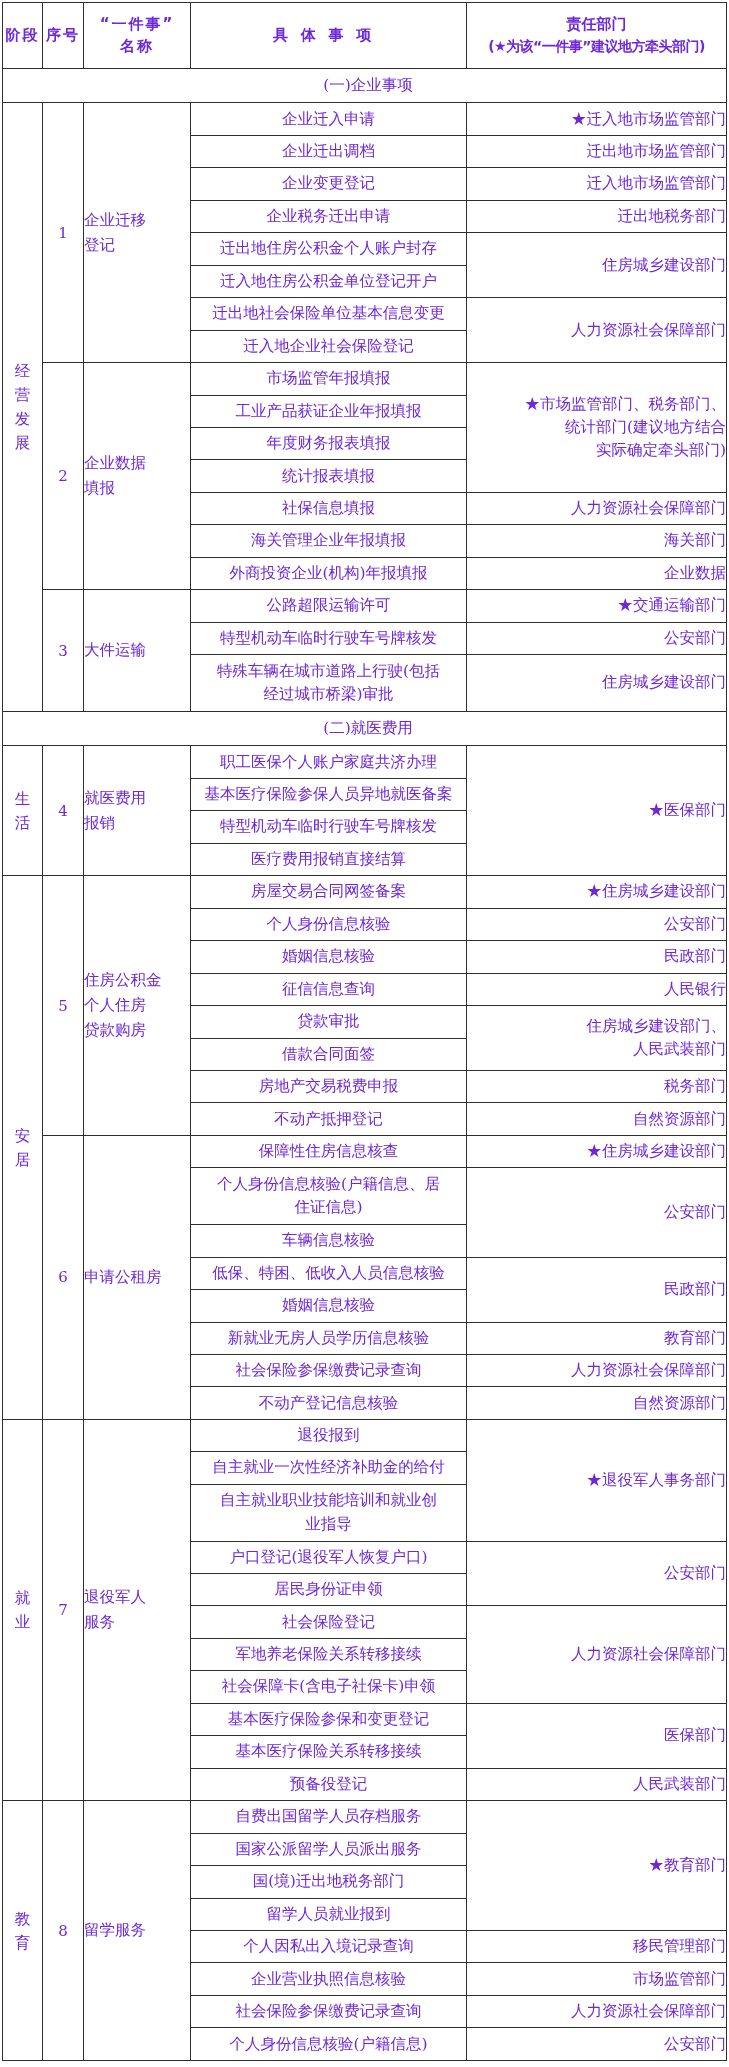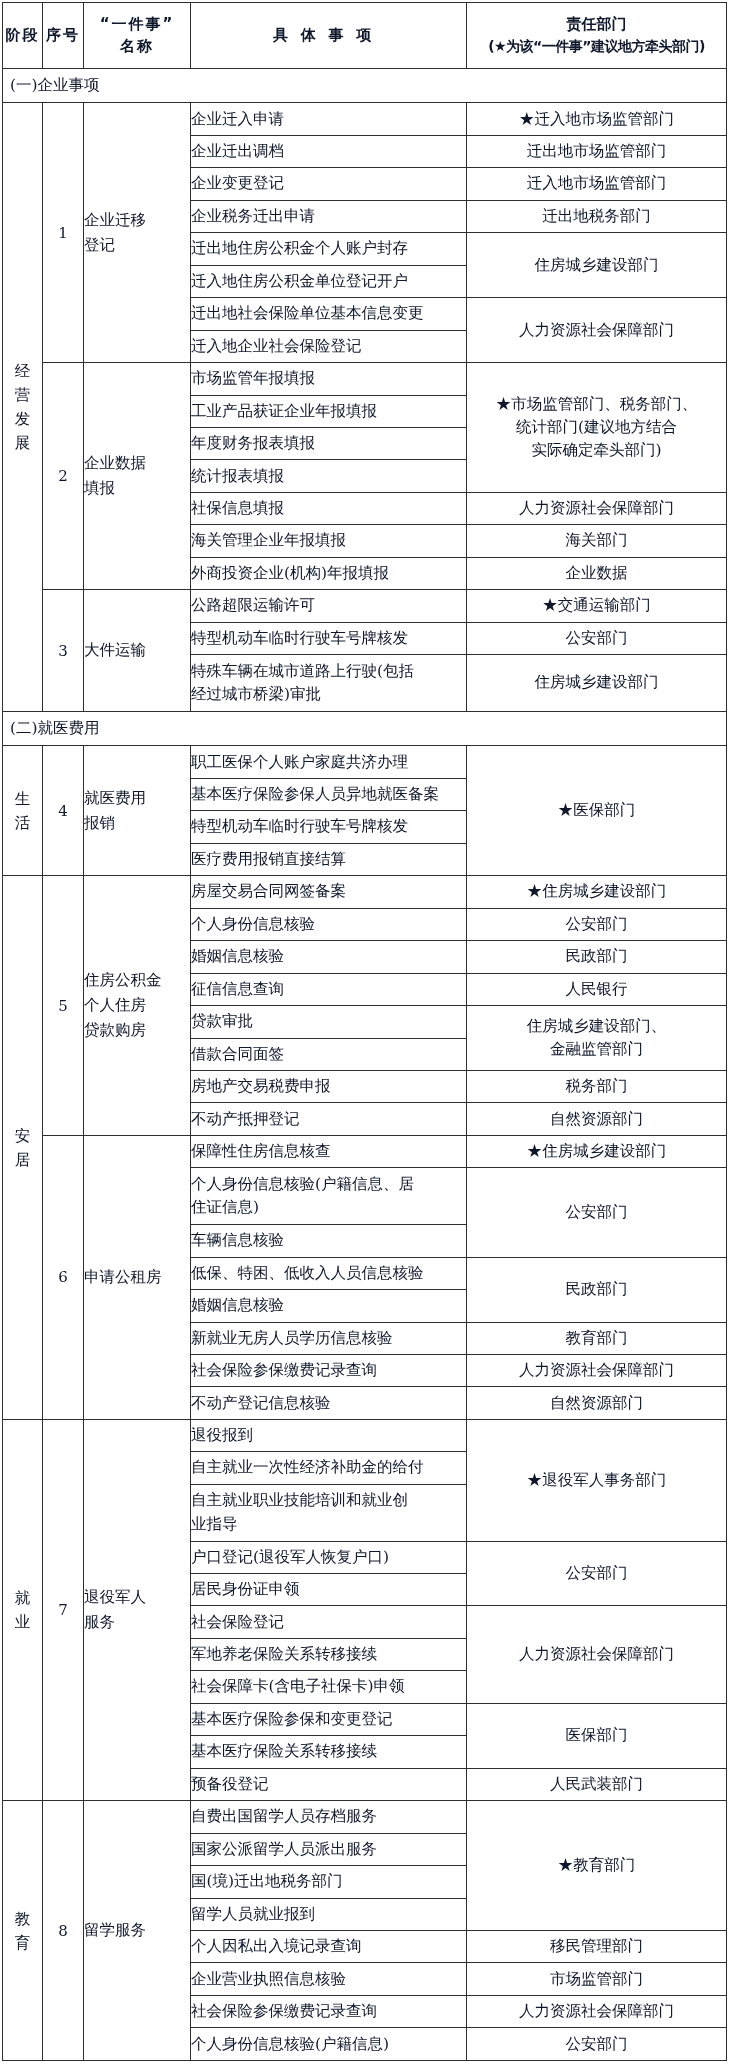--- a/index.html
+++ b/index.html
@@ -1,19 +1,19 @@
 <!DOCTYPE html>
 <html><head>
 <meta charset="utf-8">
 <style>
   html,body { margin:0; padding:0; background:#ffffff; }
   .page {
     width:729px; height:2067px; box-sizing:border-box;
     background:#ffffff; padding:2px 0 0 2px; overflow:hidden;
-    color:#0f172a;
+    color:#6d28d9;
     font-family:"DejaVu Serif","Liberation Serif",serif;
   }
   table.doc {
     border-collapse:collapse; table-layout:fixed;
     width:724px; height:2059px;
   }
   table.doc th, table.doc td {
     border:1px solid #2e2e2e;
     box-sizing:border-box;
     vertical-align:middle;
@@ -28,29 +28,29 @@
     line-height:1.45; letter-spacing:2px;
   }
   th.head-item { letter-spacing:0.85em; padding-left:0.85em;margin-top:44px; }
   th.col-dept { letter-spacing:0; }
   .dept-sub { font-size:14px; letter-spacing:-0.5px; white-space:nowrap; font-weight:bold; }
 
   tr.item { height:32px; }
   tr.item.tall { height:56px;padding-left:44px; }
   tr.section { height:34px; }
   tr.section td {
-    text-align:left; padding:0 0 0 7px; font-size:15.5px;
+    text-align:center; padding:0 0 0 7px; font-size:15.5px;
   }
   td.col-stage {
     text-align:center; font-size:15.5px; line-height:1.55;
   }
   td.col-number { text-align:center; font-size:15px; }
   td.col-name  { font-size:15.5px; line-height:1.6; padding:2px 1px; }
-  td.col-item  { text-align:left; font-size:15.5px; padding:2px 4px 2px 7px; line-height:1.5; }
-  td.col-dept  { text-align:center; font-size:15.5px; line-height:1.5; padding:2px 2px; }
+  td.col-item  { text-align:center; font-size:15.5px; padding:2px 4px 2px 7px; line-height:1.5; }
+  td.col-dept  { text-align:right; font-size:15.5px; line-height:1.5; padding:2px 2px; }
 </style>
 </head>
 <body>
 
 <div class="page">
   <table class="doc">
     <colgroup>
       <col style="width:40px">
         <col style="width:41px">
         <col style="width:107px">
@@ -191,21 +191,21 @@
           <td class="col-item">婚姻信息核验</td>
           <td class="col-dept">民政部门</td>
         </tr>
         <tr class="item">
           <td class="col-item">征信信息查询</td>
           <td class="col-dept">人民银行</td>
         </tr>
         <tr class="item">
           <td class="col-item">贷款审批</td>
           <td rowspan="2" class="col-dept">住房城乡建设部门、
-金融监管部门</td>
+人民武装部门</td>
         </tr>
         <tr class="item">
           <td class="col-item">借款合同面签</td>
         </tr>
         <tr class="item">
           <td class="col-item">房地产交易税费申报</td>
           <td class="col-dept">税务部门</td>
         </tr>
         <tr class="item">
           <td class="col-item">不动产抵押登记</td>

